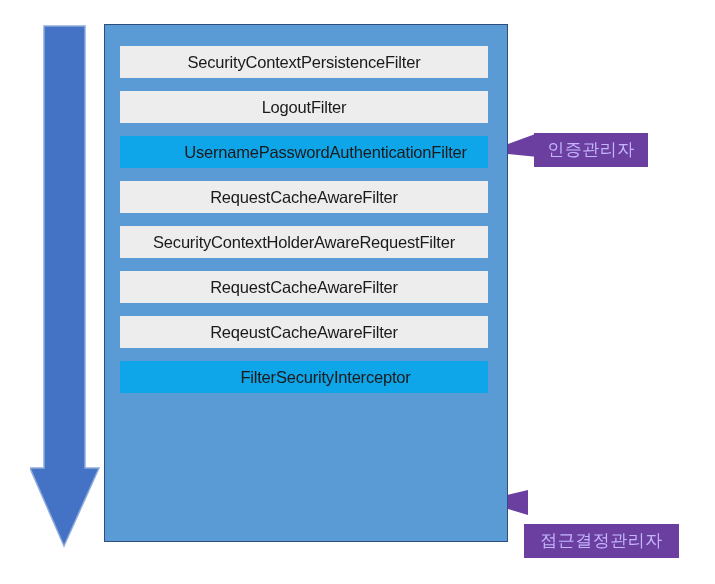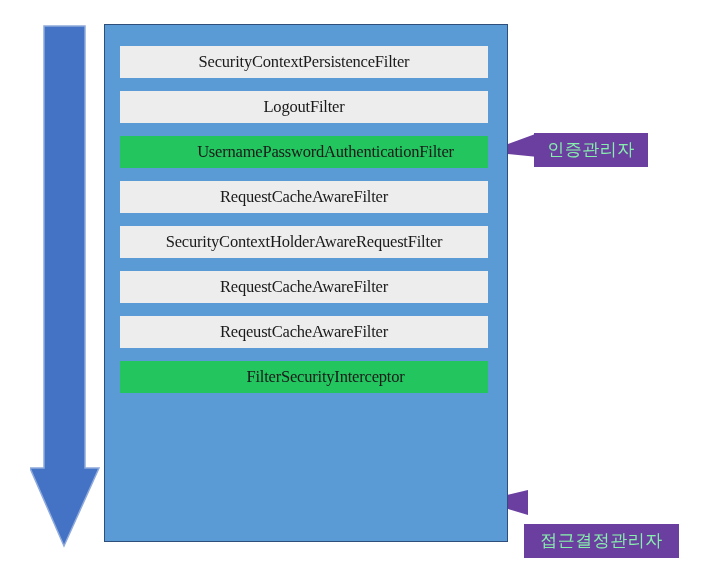--- a/index.html
+++ b/index.html
@@ -42,43 +42,42 @@
   }
 
   #filter-list {
     position: absolute;
     left: 15px;
     top: 21px;
     width: 368px;
     display: flex;
     flex-direction: column;
     gap: 13px;
-    font-family: Liberation Serif, serif;
   }
 
   .filter-row {
     height: 32px;
     line-height: 32px;
     text-align: center;
     font-size: 16.5px;
     color: #1a1a1a;
     background: #EDEDED;
     white-space: nowrap;
     overflow: hidden;
     letter-spacing: -0.2px;
   }
   .filter-row.highlight {
-    background: #22c55e;
+    background: #0ea5e9;
     padding-left: 43px;
   }
 
   
   .callout {
     position: absolute;
-    color: #86efac;
+    color: #c4b5fd;
     font-size: 17px;
     line-height: 34px;
     height: 34px;
     text-align: center;
     background: #6B3FA0;
     white-space: nowrap;
     letter-spacing: 0.5px;
   }
   #callout-auth-manager {
     left: 534px;

